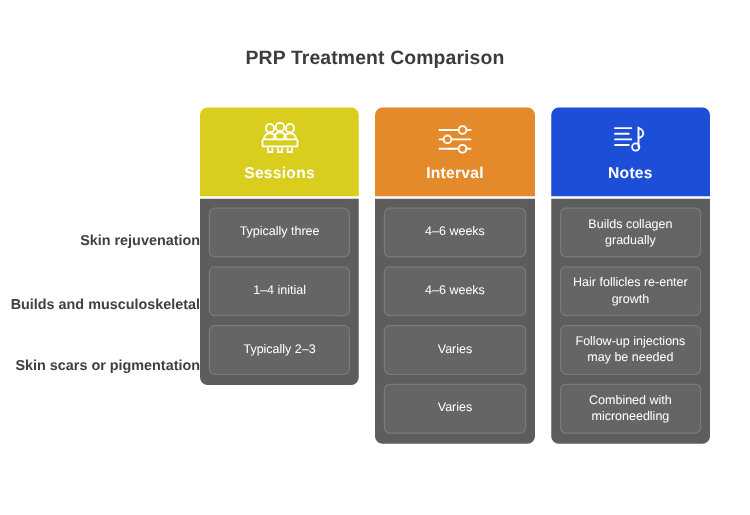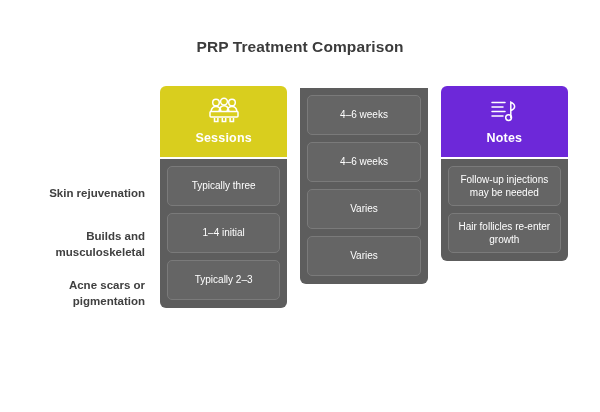--- a/index.html
+++ b/index.html
@@ -43,21 +43,20 @@
     padding-top: 84px;
     box-sizing: border-box;
   }
 
   .row-label {
     height: 47px;
     margin-bottom: 0px;
     display: flex;
     align-items: center;
     justify-content: flex-end;
-    padding-right: 15px;
     box-sizing: border-box;
     text-align: right;
     font-size: 11.5px;
     font-weight: bold;
     color: #404040;
     line-height: 1.32;
   }
   .row-label-gap { height: 2px; }
 
   .columns {
@@ -134,21 +133,21 @@
 <div class="page-title">PRP Treatment Comparison</div>
 
 <div class="matrix">
 
   <div class="row-labels">
     <div class="row-label">Skin rejuvenation</div>
     <div class="row-label-gap"></div>
     <div class="row-label-gap"></div>
     <div class="row-label">Builds and musculoskeletal</div>
     <div class="row-label-gap"></div>
-    <div class="row-label">Acne scars or pigmentation</div>
+    <div class="row-label">Skin scars or pigmentation</div>
   </div>
 
   <div class="columns">
 
     <div class="column">
       <div class="col-header" style="background:#D9CE1E">
         <div class="col-icon">
           <svg width="34" height="30" viewBox="0 0 34 30">
             <g fill="none" stroke="#ffffff" stroke-width="1.5">
               <circle cx="9" cy="5.5" r="3.3"></circle>
@@ -167,44 +166,61 @@
         <div class="col-title">Sessions</div>
       </div>
       <div class="col-body">
         <div class="cell">Typically three</div>
         <div class="cell">1–4 initial</div>
         <div class="cell">Typically 2–3</div>
       </div>
     </div>
 
     <div class="column">
+      <div class="col-header" style="background:#E58A2A">
+        <div class="col-icon">
+          <svg width="34" height="30" viewBox="0 0 34 30">
+            <g fill="none" stroke="#ffffff" stroke-width="1.5">
+              <line x1="4" y1="7" x2="30" y2="7"></line>
+              <circle cx="23" cy="7" r="3.1" fill="#E58A2A"></circle>
+              <line x1="4" y1="14.5" x2="30" y2="14.5"></line>
+              <circle cx="11" cy="14.5" r="3.1" fill="#E58A2A"></circle>
+              <line x1="4" y1="22" x2="30" y2="22"></line>
+              <circle cx="23" cy="22" r="3.1" fill="#E58A2A"></circle>
+            </g>
+          </svg>
+        </div>
+        <div class="col-title">Interval</div>
+      </div>
       <div class="col-body">
         <div class="cell">4–6 weeks</div>
         <div class="cell">4–6 weeks</div>
         <div class="cell">Varies</div>
         <div class="cell">Varies</div>
       </div>
     </div>
 
     <div class="column">
-      <div class="col-header" style="background:#6d28d9">
+      <div class="col-header" style="background:#1d4ed8">
         <div class="col-icon">
           <svg width="34" height="30" viewBox="0 0 34 30">
             <g fill="none" stroke="#ffffff" stroke-width="1.5" stroke-linecap="round">
               <line x1="5" y1="5.5" x2="18" y2="5.5"></line>
               <line x1="5" y1="10" x2="16" y2="10"></line>
               <line x1="5" y1="14.5" x2="18" y2="14.5"></line>
               <line x1="5" y1="19" x2="16" y2="19"></line>
               <path d="M23.8 20.5 V5.2 C25.8 6 27.6 7.4 27.6 9.6 C27.6 11.6 26.2 12.6 24.6 13.2"></path>
               <circle cx="21.6" cy="20.6" r="2.9"></circle>
             </g>
           </svg>
         </div>
         <div class="col-title">Notes</div>
       </div>
       <div class="col-body">
+        <div class="cell">Builds collagen gradually</div>
+        <div class="cell">Hair follicles re-enter growth</div>
         <div class="cell">Follow-up injections may be needed</div>
-        <div class="cell">Hair follicles re-enter growth</div>
+        <div class="cell">Combined with microneedling</div>
       </div>
     </div>
 
   </div>
 </div>
 
 </body></html>

